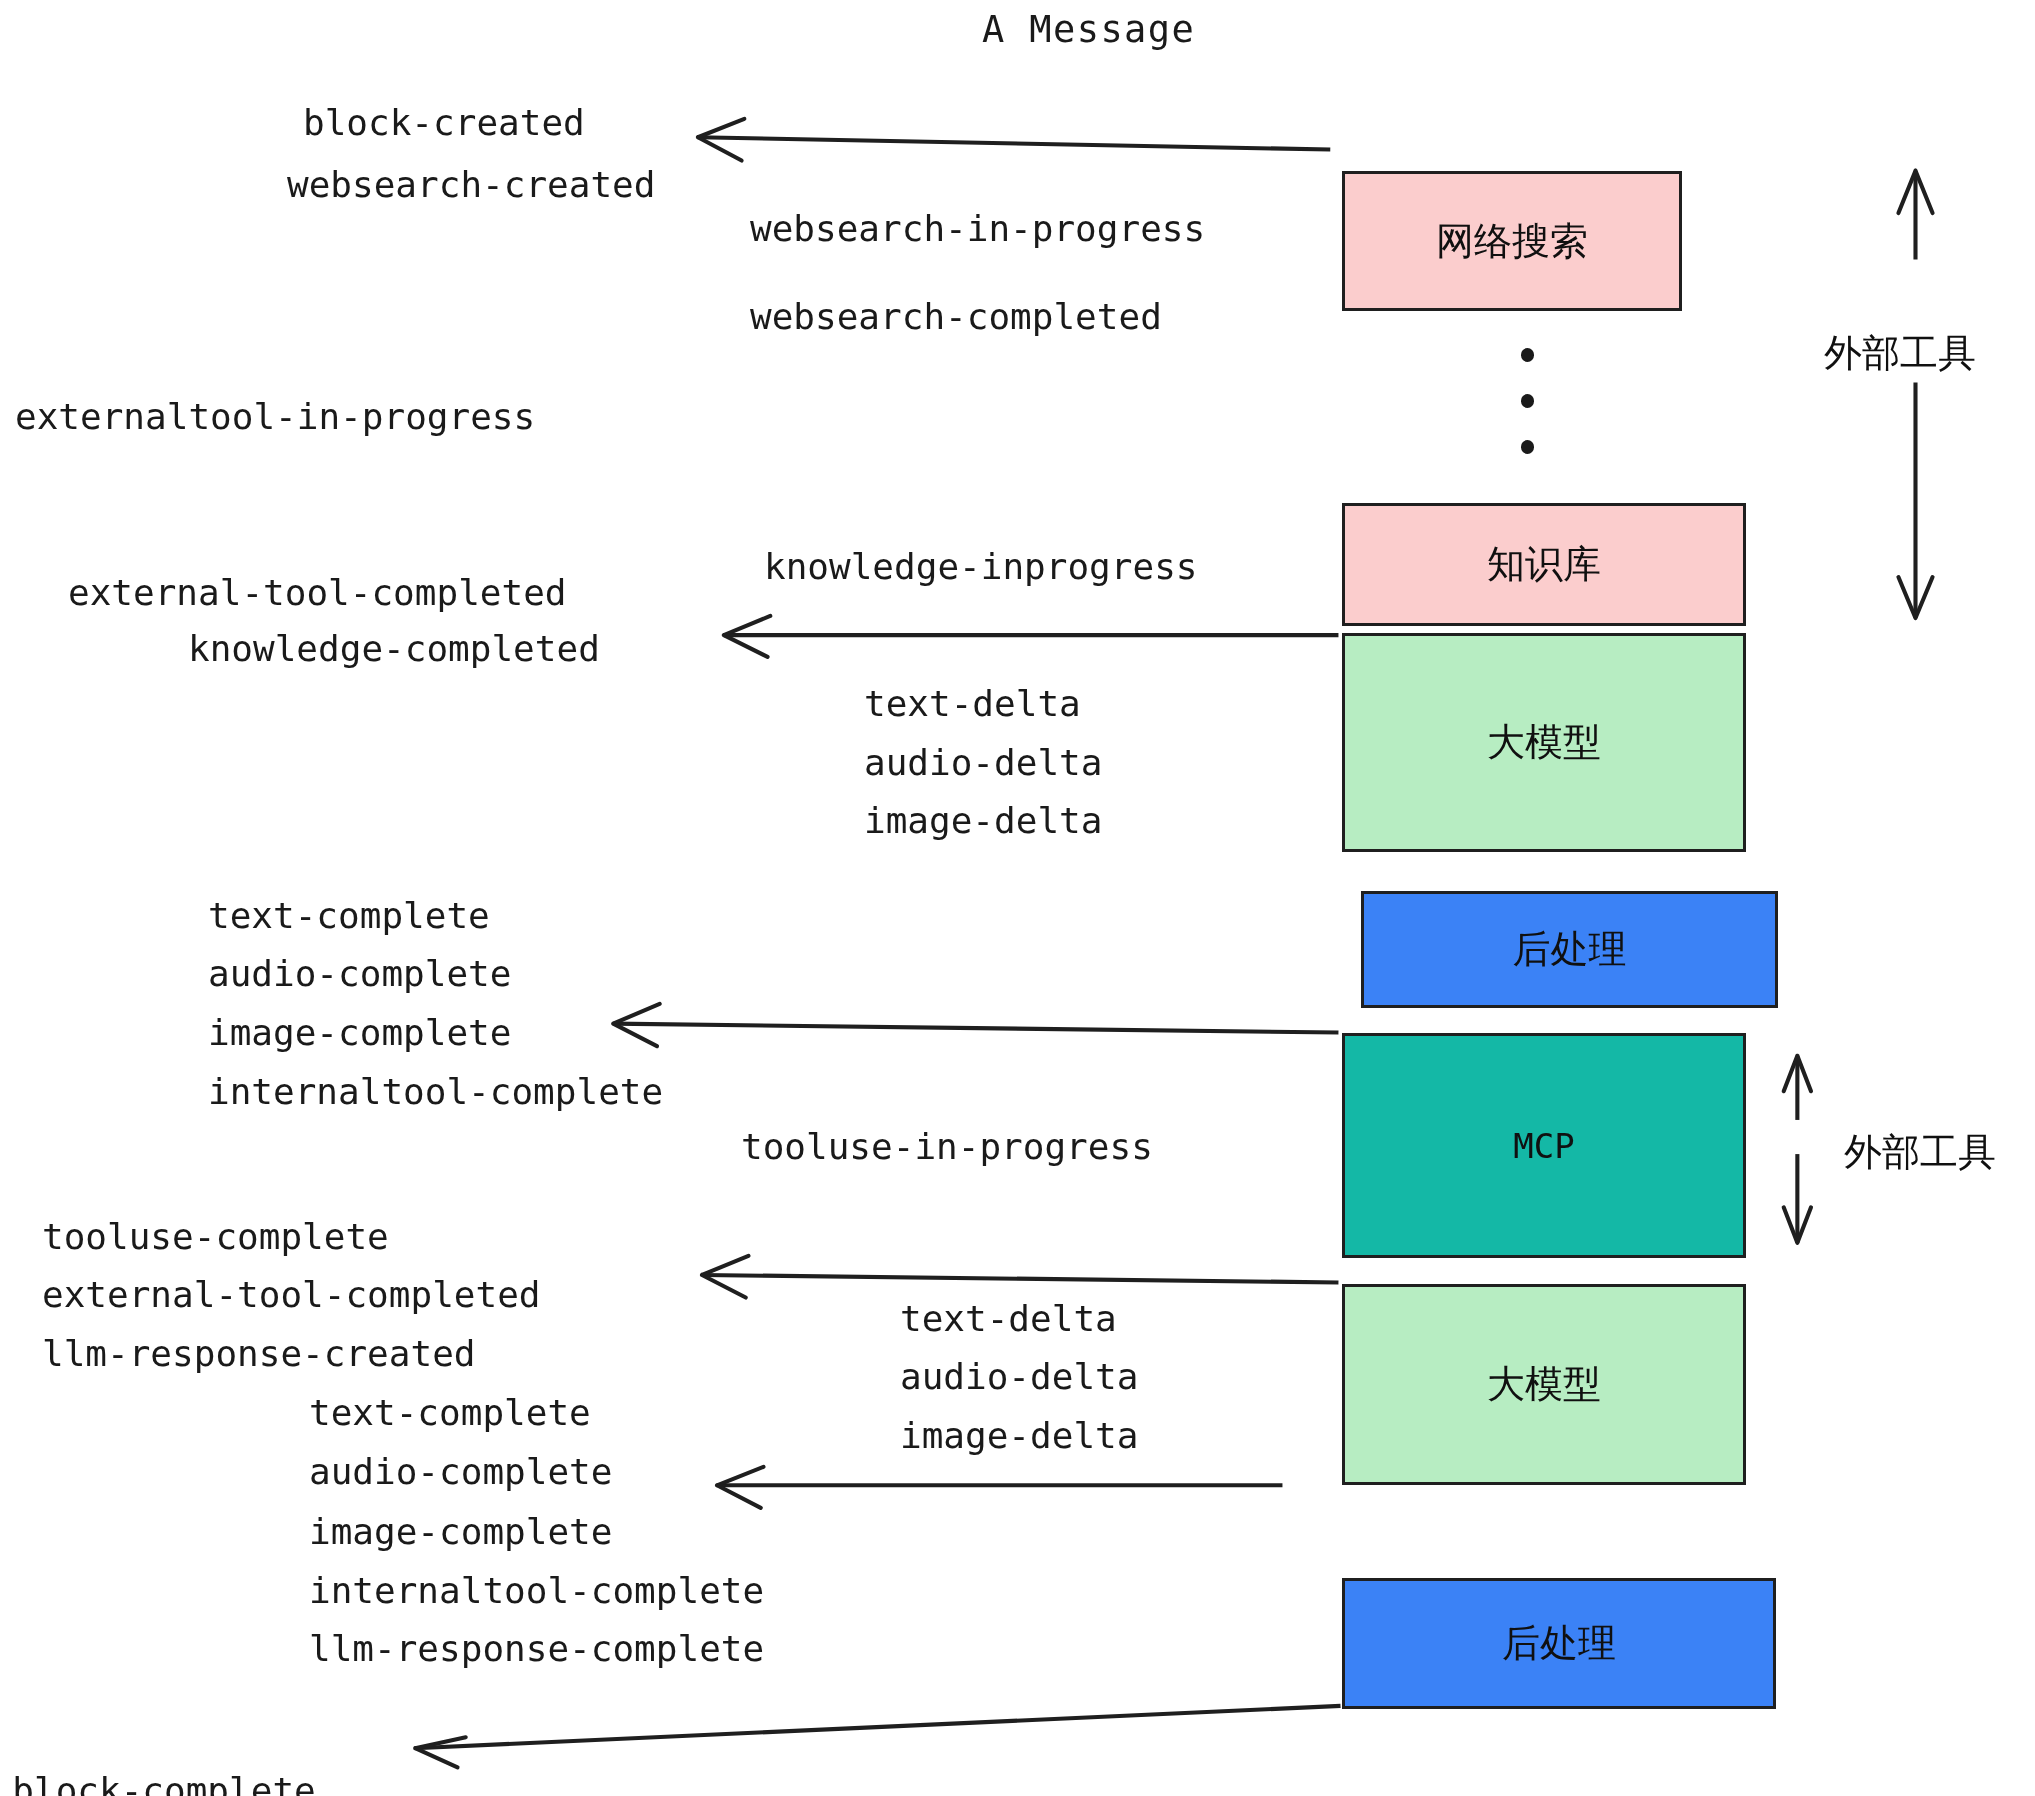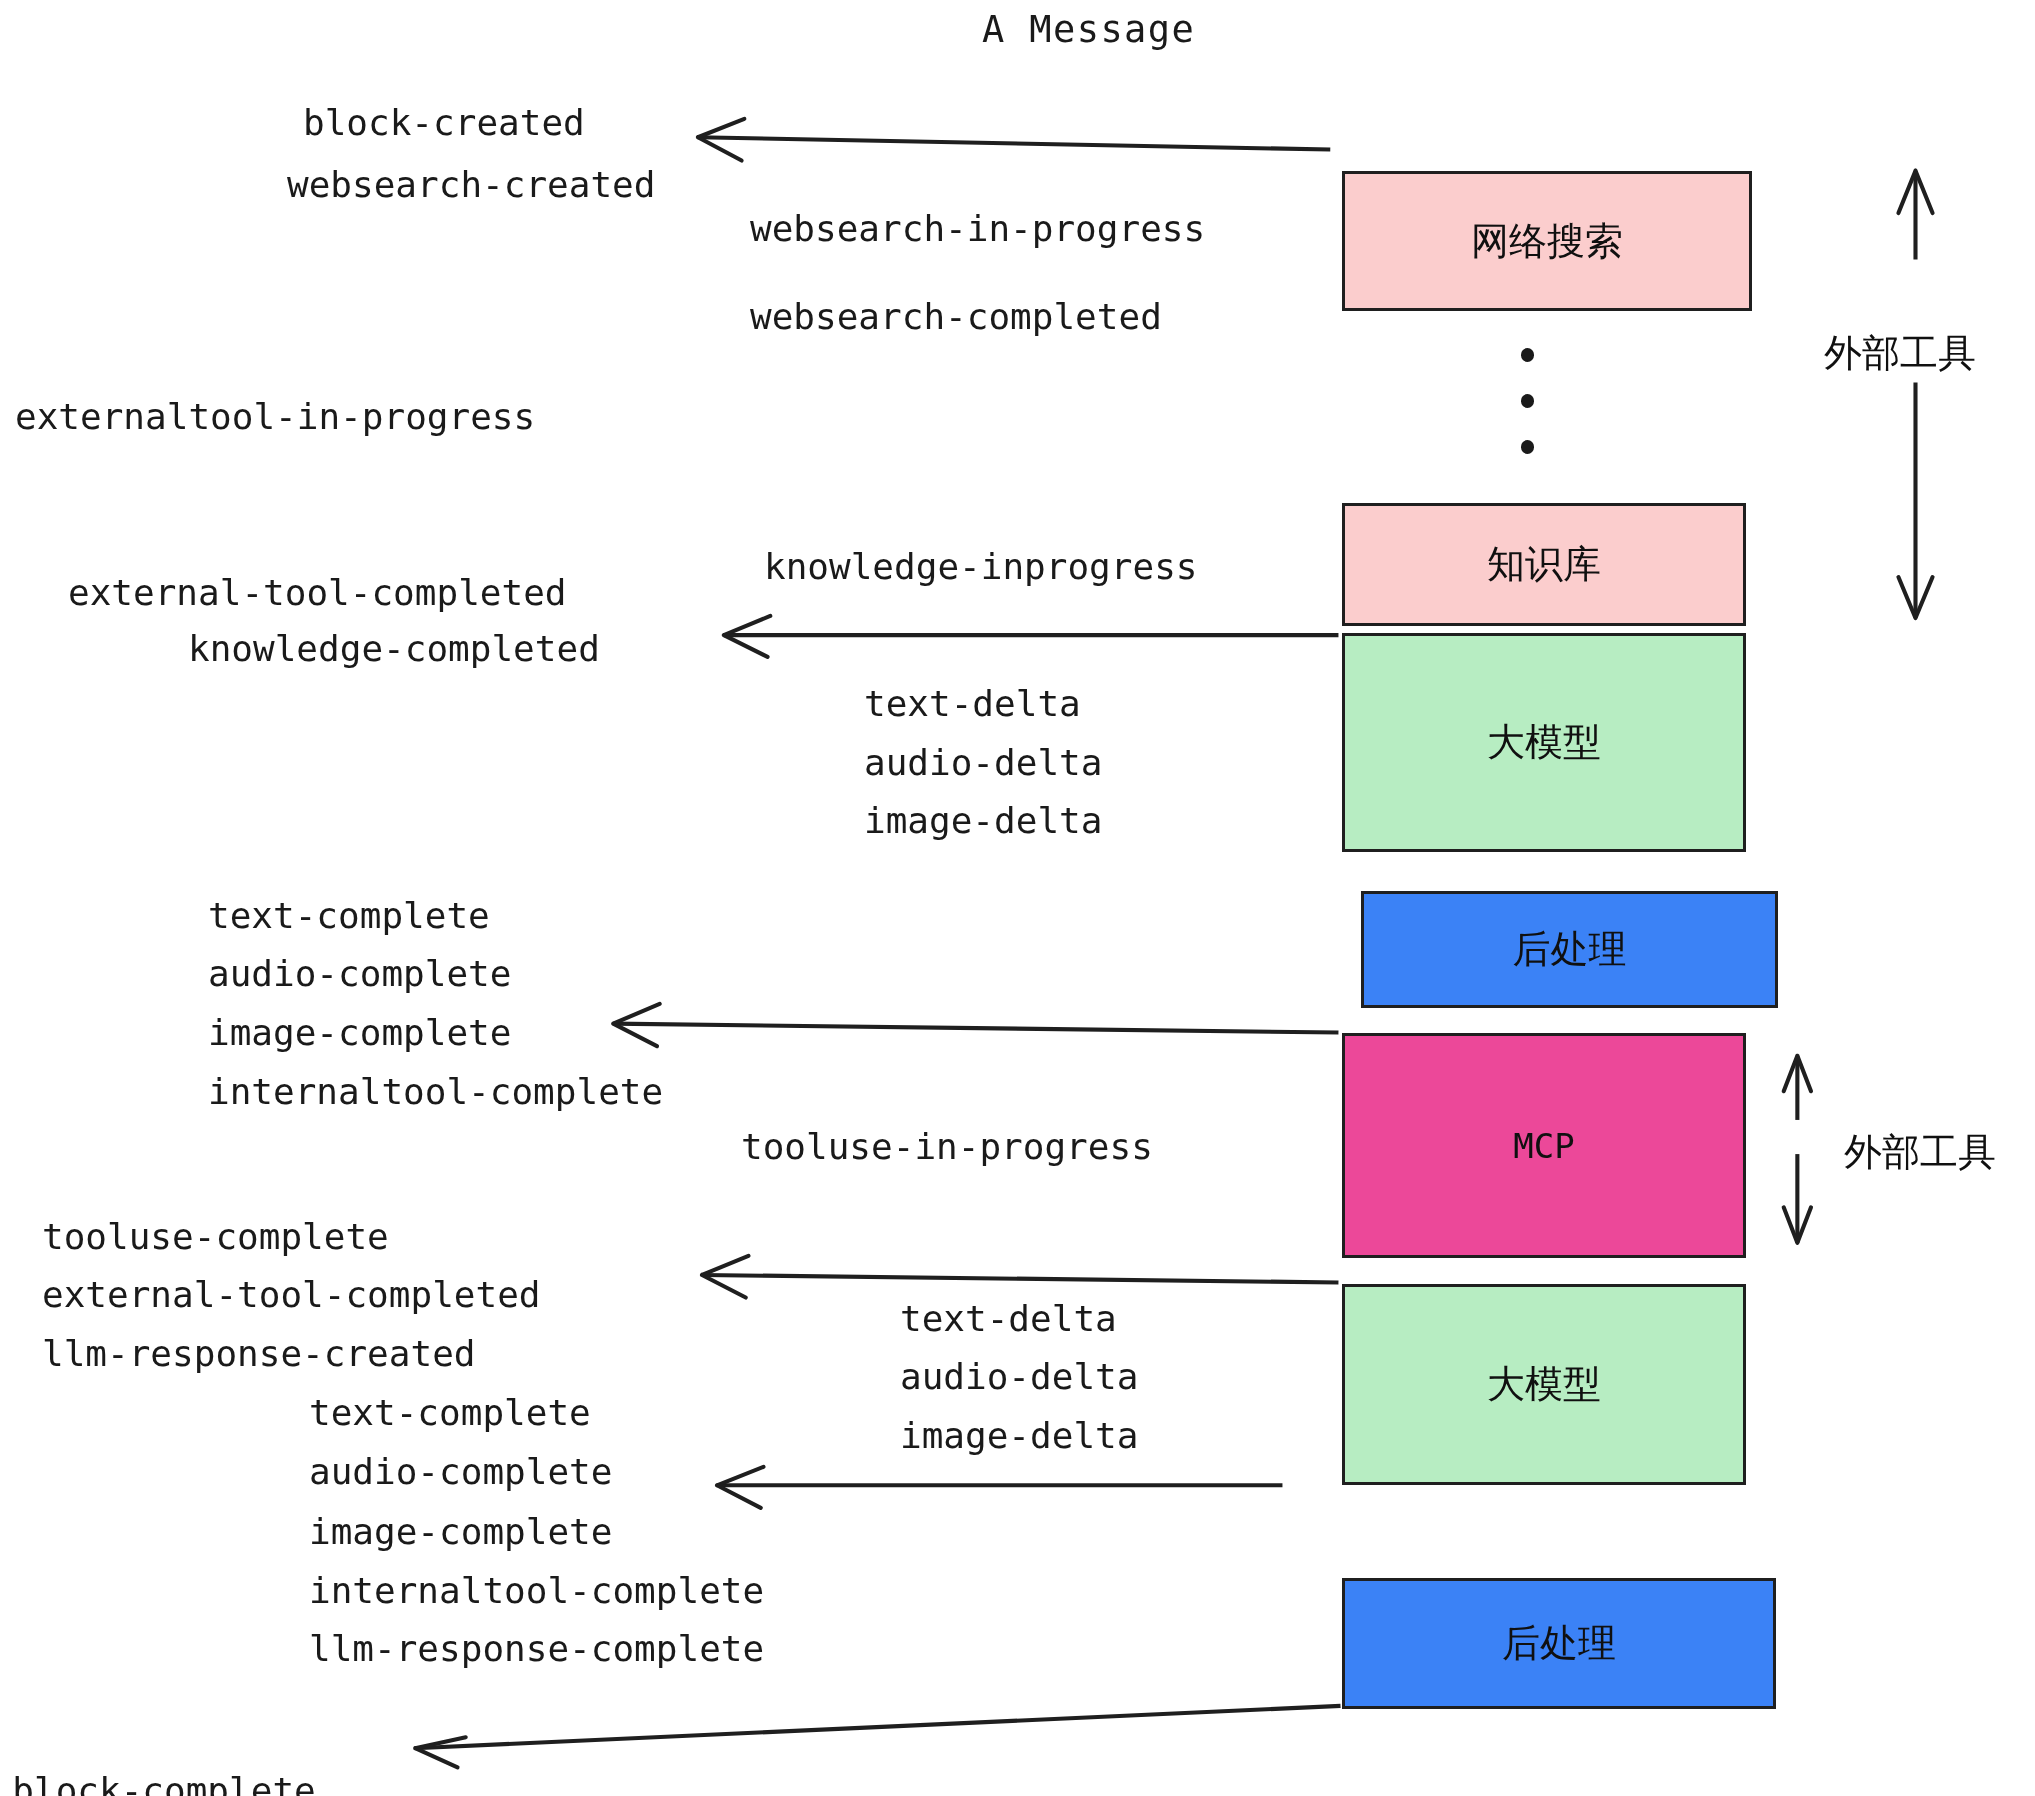--- a/index.html
+++ b/index.html
@@ -38,21 +38,21 @@
     border: 3.4px solid #1f1f1f;
     display: flex;
     align-items: center;
     justify-content: center;
     font-family: "DejaVu Sans", "Liberation Sans", sans-serif;
     font-size: 38px;
     color: #101010;
   }
   .box.pink   { background: #fbcdcd; }
   .box.green  { background: #b7edc2; }
-  .box.yellow { background: #ec4899; text-align: center; }
+  .box.yellow { background: #14b8a6; text-align: center; }
   .box.white  { background: #3b82f6; }
   .box.mono   { font-family: "DejaVu Sans Mono", "Liberation Mono", monospace; font-size: 34px; }
 
   .dots {
     position: absolute;
     display: flex;
     flex-direction: column;
     align-items: center;
     justify-content: space-between;
   }
@@ -108,21 +108,21 @@
   <div class="evt" style="left:900px; top:1298px;">text-delta</div>
   <div class="evt" style="left:900px; top:1356px;">audio-delta</div>
   <div class="evt" style="left:900px; top:1415px;">image-delta</div>
   <div class="evt" style="left:309px;  top:1392px;">text-complete</div>
   <div class="evt" style="left:309px;  top:1451px;">audio-complete</div>
   <div class="evt" style="left:309px;  top:1511px;">image-complete</div>
   <div class="evt" style="left:309px;  top:1570px;">internaltool-complete</div>
   <div class="evt" style="left:309px;  top:1628px;">llm-response-complete</div>
   <div class="evt" style="left:12.3px;   top:1727px;margin-top:43px;">block-complete</div>
 
-  <div class="box pink" style="left:1342px; top:171px;  width:410px; height:140px;">网络搜索</div>
+  <div class="box pink" style="left:1342px; top:171px;  width:340px; height:140px;">网络搜索</div>
   <div class="box pink" style="left:1342px; top:503px;  width:404px; height:123px;">知识库</div>
   <div class="box green" style="left:1342px; top:633px;  width:404px; height:219px;">大模型</div>
   <div class="box white" style="left:1361px; top:891px; width:417px; height:117px;">后处理</div>
   <div class="box yellow mono" style="left:1342px; top:1033px; width:404px; height:225px;">MCP</div>
   <div class="box green" style="left:1342px; top:1284px; width:404px; height:201px;">大模型</div>
   <div class="box white" style="left:1342px; top:1578px; width:434px; height:131px;">后处理</div>
 
   <div class="dots" style="left:1520px; top:348px; width:15px; height:106px;">
     <span></span>
     <span></span>

